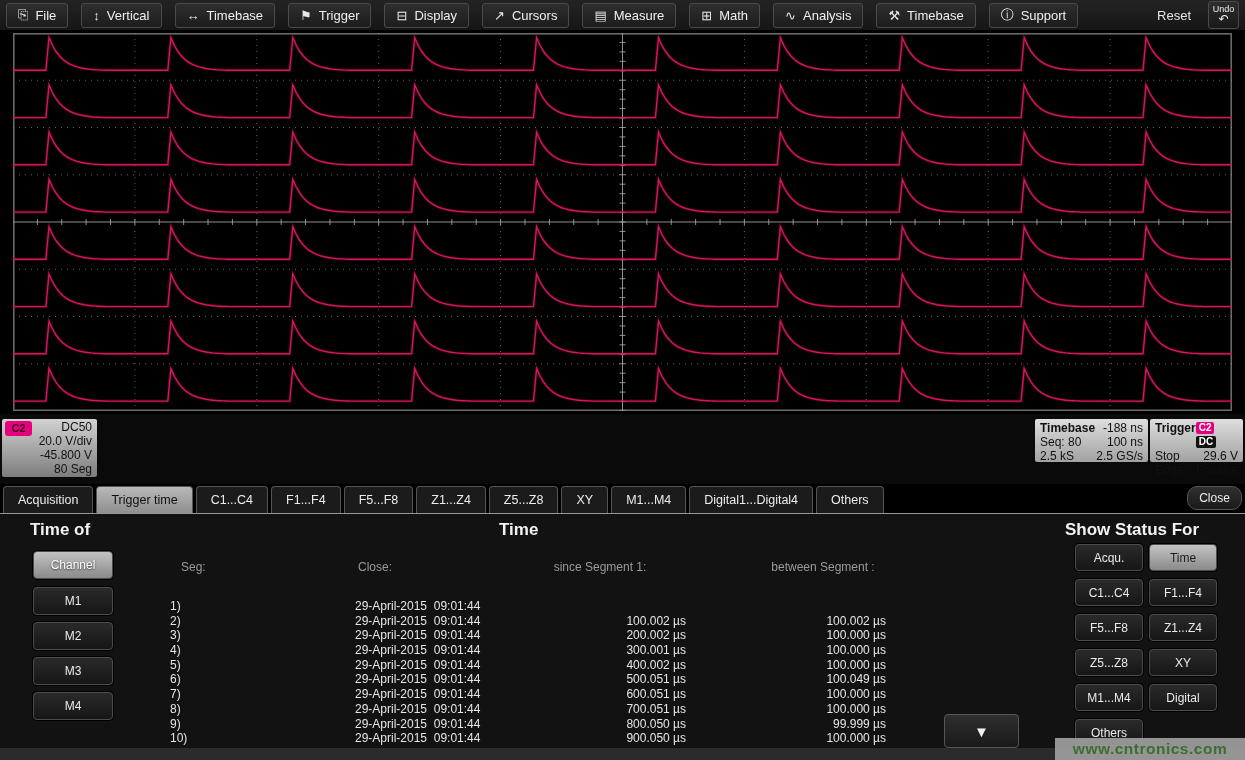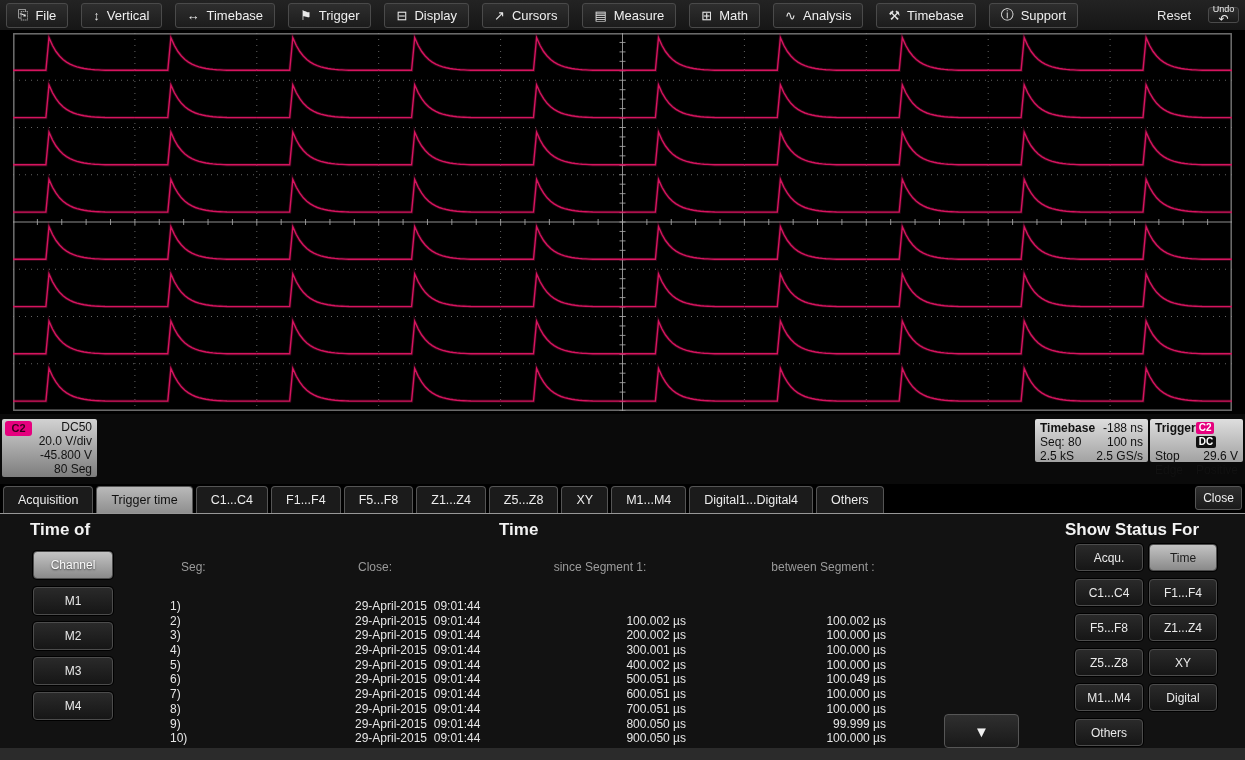--- a/index.html
+++ b/index.html
@@ -9,21 +9,21 @@
 
   
   #menubar { position:absolute; top:0; left:0; width:100%; height:31px;
     background:linear-gradient(#232323,#161616); display:flex; align-items:center;
     gap:13px; padding:0 6px; border-bottom:1px solid #000; }
   .menu-btn { display:flex; align-items:center; gap:7px; height:25px; padding:0 11px;
     background:linear-gradient(#2e2e2e,#1c1c1c); border:1px solid #4a4a4a; border-radius:3px;
     color:#efefef; font-size:13px; cursor:default; }
   .menu-btn .mi { font-size:13px; color:#e8e8e8; }
   #reset { margin-left:auto; color:#e8e8e8; font-size:13px; padding-right:4px; }
-  #undo-btn { width:31px; height:16px; background:linear-gradient(#2e2e2e,#191919);
+  #undo-btn { width:31px; height:28px; background:linear-gradient(#2e2e2e,#191919);
     border:1px solid #4a4a4a; border-radius:3px; color:#eee; font-size:9px;
     display:flex; flex-direction:column; align-items:center; justify-content:center; line-height:9px; }
   #undo-btn .mi { font-size:12px; line-height:11px; }
 
   
   #scope { position:absolute; top:31px; left:0; width:1245px; height:383px; background:#000; }
   #plot { position:absolute; left:13px; top:2px; width:1219px; height:378px; }
   #plot svg { width:100%; height:100%; display:block; }
   .gridrect { fill:none; stroke:#6f6f6f; stroke-width:1.5; }
   .dot { stroke:#8d8d8d; stroke-width:1; stroke-dasharray:1 5; opacity:.7; }
@@ -49,22 +49,22 @@
   .badge-c2 { background:#e6007e; color:#fff; }
   .badge-dc { background:#111; color:#fff; }
 
   
   #tabbar { position:absolute; top:484px; left:0; width:1245px; height:29px; background:#000;
     display:flex; align-items:flex-end; gap:3px; padding:0 0 0 3px; }
   .tab { height:27px; padding:0 14px; display:flex; align-items:center; justify-content:center;
     background:#1b1b1b; border:1px solid #555; border-bottom:none; border-radius:4px 4px 0 0;
     color:#ececec; font-size:12.5px; white-space:nowrap; }
   .tab.sel { background:linear-gradient(#b9b9b9,#8f8f8f); color:#101010; }
-  #close-btn { position:absolute; right:3px; top:486px; width:47px; height:24px;
-    background:linear-gradient(#303030,#1a1a1a); border:1px solid #555; border-radius:3px;
+  #close-btn { position:absolute; right:3px; top:486px; width:55px; height:24px;
+    background:linear-gradient(#303030,#1a1a1a); border:1px solid #555; border-radius:10px;
     color:#eee; font-size:12px; display:flex; align-items:center; justify-content:center; }
 
   
   #dialog { position:absolute; top:513px; left:0; width:1245px; height:235px;
     background:#121212; border-top:1px solid #979797; }
   .sec-title { position:absolute; color:#f2f2f2; font-size:17px; font-weight:bold; text-align:left; }
   #t-timeof { left:30px; top:6px; width:90px; }
   #t-time { left:499px; top:6px; width:210px; }
   #t-status { left:1065px; top:6px; width:160px; }
 
@@ -590,13 +590,14 @@
       <div class="pbtn st-btn" style="left: 1075px; top: 100px;">F5...F8</div>
       <div class="pbtn st-btn" style="left: 1149px; top: 100px;">Z1...Z4</div>
       <div class="pbtn st-btn" style="left: 1075px; top: 135px;">Z5...Z8</div>
       <div class="pbtn st-btn" style="left: 1149px; top: 135px;">XY</div>
       <div class="pbtn st-btn" style="left: 1075px; top: 170px;">M1...M4</div>
       <div class="pbtn st-btn" style="left: 1149px; top: 170px;">Digital</div>
       <div class="pbtn st-btn" style="left: 1075px; top: 205px;">Others</div>
     </div>
 
   <div id="footer"></div>
+  <div id="watermark">www.cntronics.com</div>
 </div>
 
 </body></html>

